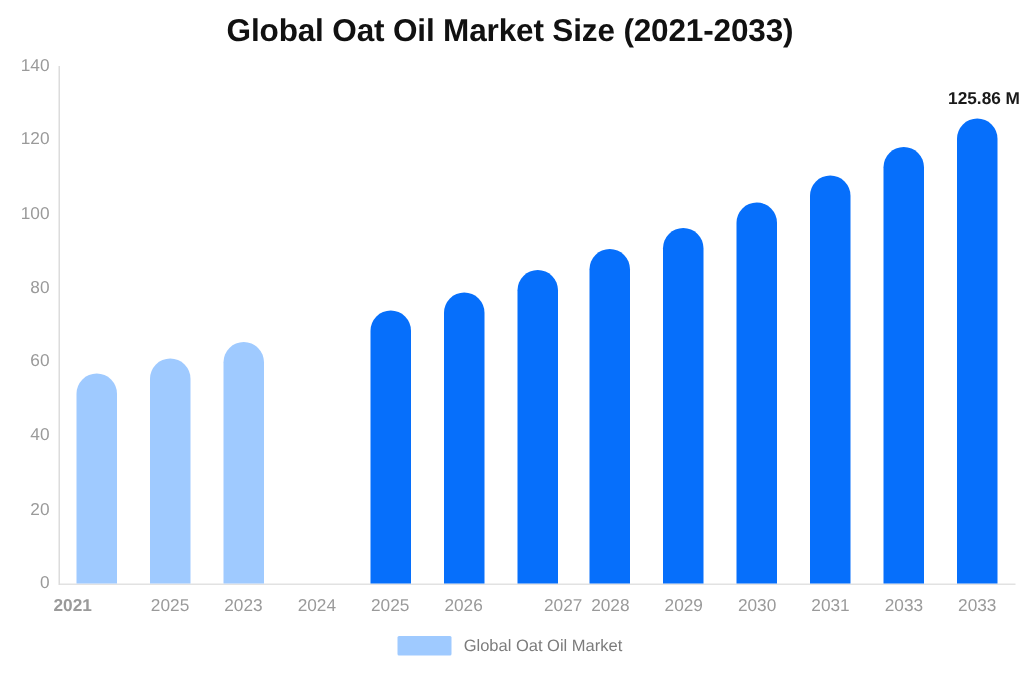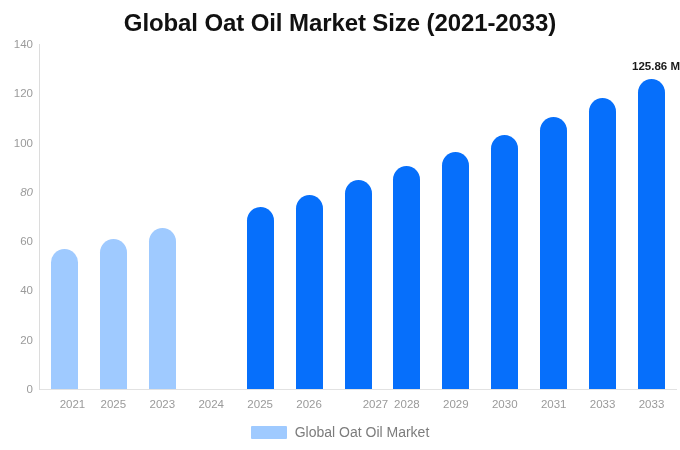--- a/index.html
+++ b/index.html
@@ -22,21 +22,21 @@
     background: #ffffff;
   }
 
   
   .chart-title {
     position: absolute;
     top: 9px;
     left: 0;
     width: 680px;
     text-align: center;
-    font-size: 24px;
+    font-size: 21px;
     font-weight: bold;
     color: #111111;
     letter-spacing: -0.1px;
     white-space: nowrap;
   }
   .axis-line-y {
     position: absolute;
     left: 39px;
     top: 44px;
     width: 1px;
@@ -125,41 +125,41 @@
     justify-content: center;
     align-items: center;
     gap: 8px;
   }
   .legend-swatch {
     width: 36px;
     height: 13px;
     border-radius: 1px;
   }
   .legend-label {
-    font-size: 14px;
+    font-size: 11px;
     color: #7c7c7c;
     white-space: nowrap;
   }
 </style>
 </head>
 <body>
 
 <div id="chart-root">
 
   <div class="chart-title">Global Oat Oil Market Size (2021-2033)</div>
 
   <div class="axis-line-y"></div>
   <div class="axis-line-x"></div>
 
   <div class="ytick-col" id="ytick-col">
       <div class="ytick" style="top: 389px;">0</div>
       <div class="ytick" style="top: 339.714px;">20</div>
       <div class="ytick" style="top: 290.429px;">40</div>
       <div class="ytick" style="top: 241.143px;">60</div>
-      <div class="ytick" style="top: 191.857px; font-style: italic;">80</div>
+      <div class="ytick" style="top: 191.857px;">80</div>
       <div class="ytick" style="top: 142.571px;">100</div>
       <div class="ytick" style="top: 93.2857px;">120</div>
       <div class="ytick" style="top: 44px; text-align: center;">140</div>
     </div>
 
   <div class="bars-layer" id="bars-layer">
       <div class="bar-group" style="left: 50.9615px; width: 27px; height: 140.464px;">
         <div class="bar" style="height: 140.464px; background: rgb(159, 202, 255);"></div>
       </div>
       <div class="bar-group" style="left: 99.8846px; width: 27px; height: 150.321px;">
@@ -196,21 +196,21 @@
         <div class="bar" style="height: 310.155px; background: rgb(6, 111, 251);"></div>
         <div class="bar-label clipped">125.86 Mn</div>
       </div>
     </div>
 
   <div class="legend">
     <span class="legend-swatch" id="legend-swatch" style="background: rgb(159, 202, 255);"></span>
     <span class="legend-label">Global Oat Oil Market</span>
   </div>
 
-<div class="xtick" style="left: 48px; width: 48.9231px;">2021</div>
+<div class="xtick" style="left: 24px; width: 48.9231px; font-weight: bold;">2021</div>
     <div class="xtick" style="left: 88.9231px; width: 48.9231px;">2025</div>
     <div class="xtick" style="left: 137.846px; width: 48.9231px;">2023</div>
     <div class="xtick" style="left: 186.769px; width: 48.9231px;">2024</div>
     <div class="xtick" style="left: 235.692px; width: 48.9231px;">2025</div>
     <div class="xtick" style="left: 284.615px; width: 48.9231px;">2026</div>
     <div class="xtick" style="left: 351px; width: 48.9231px;">2027</div>
     <div class="xtick" style="left: 382.462px; width: 48.9231px;">2028</div>
     <div class="xtick" style="left: 431.385px; width: 48.9231px;">2029</div>
     <div class="xtick" style="left: 480.308px; width: 48.9231px;">2030</div>
     <div class="xtick" style="left: 529.231px; width: 48.9231px;">2031</div>

